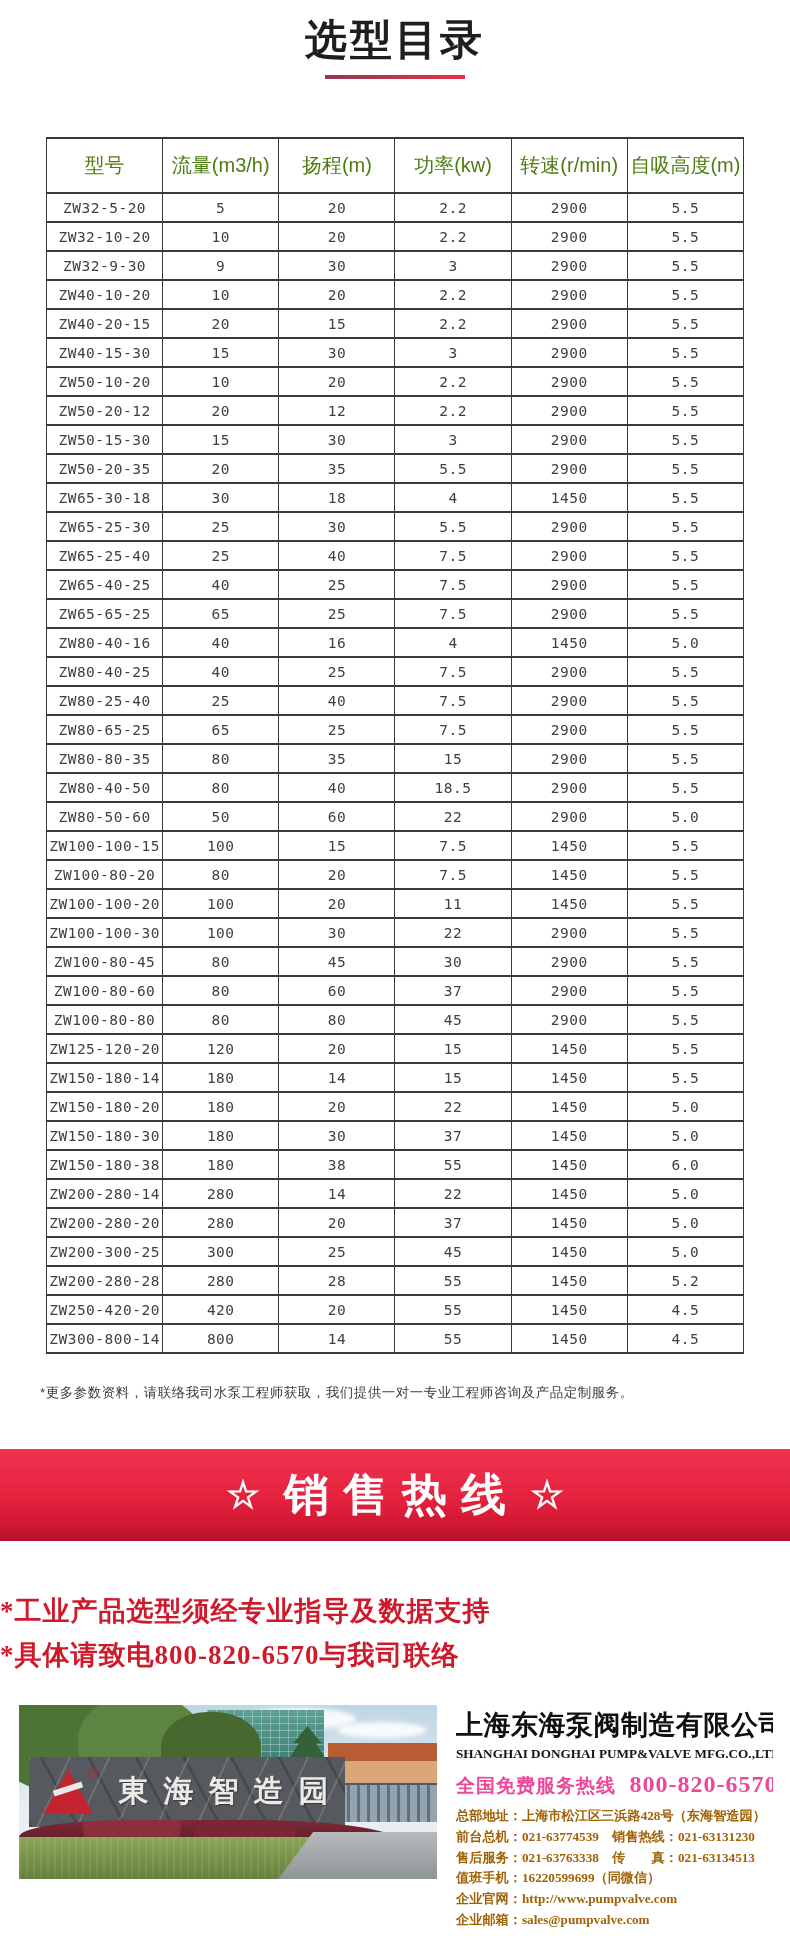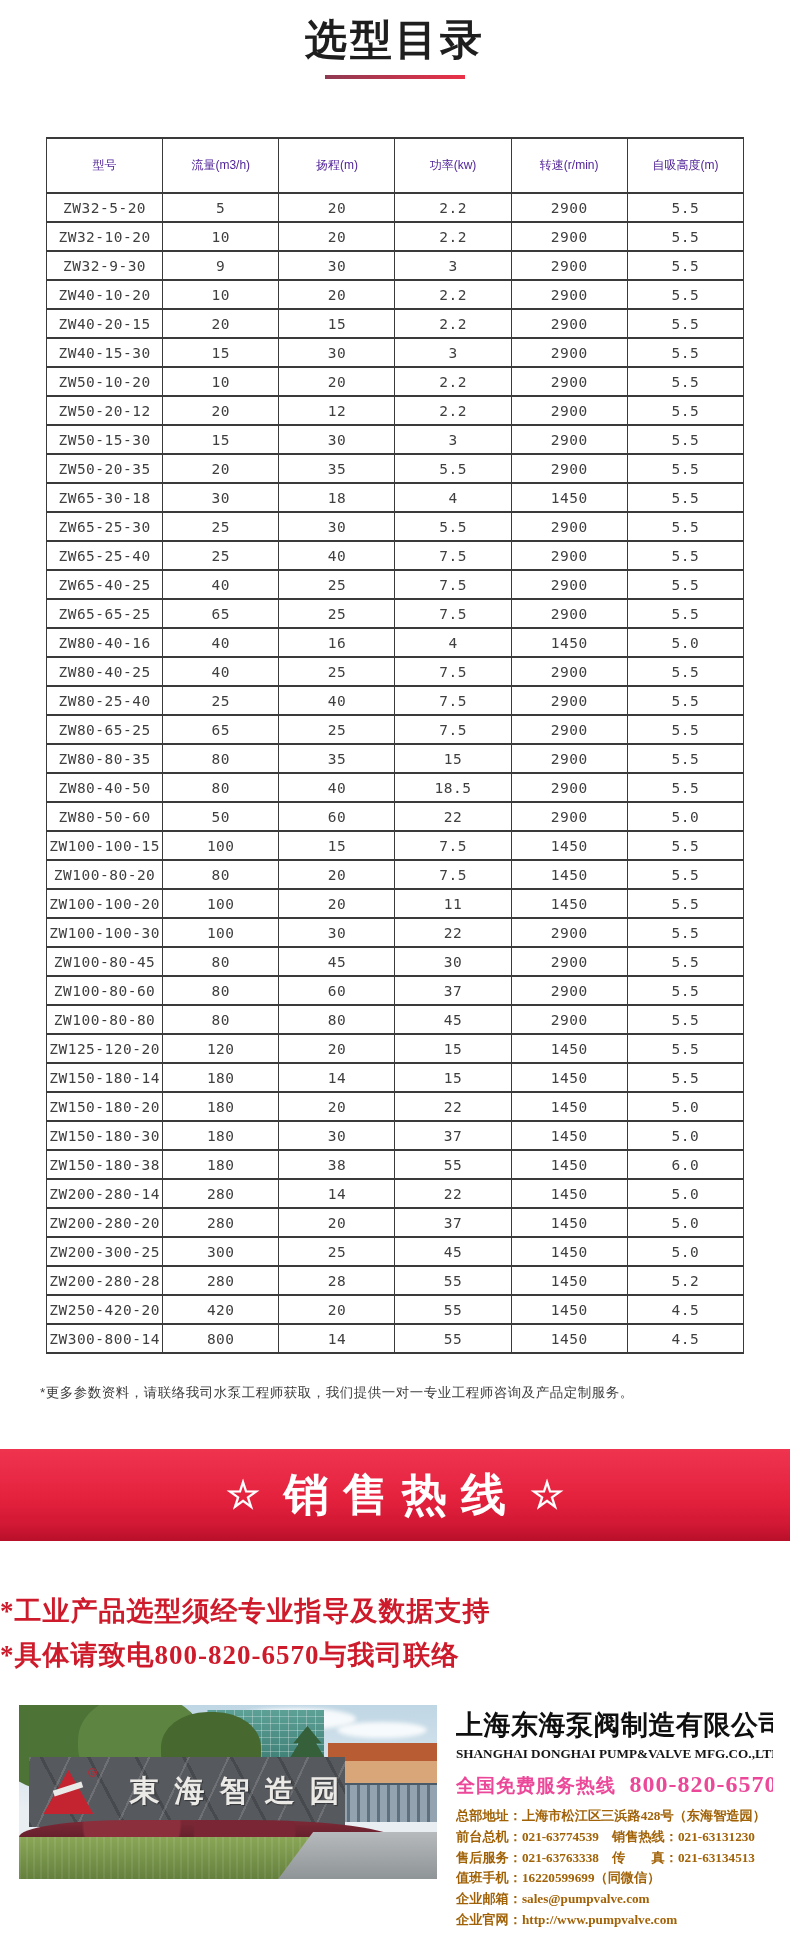--- a/index.html
+++ b/index.html
@@ -8,21 +8,21 @@
   .page { width: 790px; height: 1944px; background: #ffffff; overflow: hidden; }
 
   
   .title-block { padding-top: 17px; text-align: center; }
   .page-title { font-size: 42px; font-weight: bold; color: #1e1e1e; letter-spacing: 3px; line-height: 46px; }
   .title-underline { width: 140px; height: 4px; margin: 12px auto 0; background: linear-gradient(90deg, #8e3a52, #ea3148); }
 
   
   table.spec { width: 698px; margin: 58px auto 0; border-collapse: collapse; table-layout: fixed; color: #3f3f3f; }
   table.spec th, table.spec td { border: solid #3a3a3a; border-width: 2px 1px; text-align: center; vertical-align: middle; }
-  table.spec th { height: 55px; font-size: 12px; font-weight: normal; color: #4c1d95; }
+  table.spec th { height: 55px; font-size: 20px; font-weight: normal; color: #4d7c0f; }
   table.spec td { height: 29px; font-size: 14.5px; font-family: "DejaVu Sans Mono", monospace; letter-spacing: 0.5px; }
 
   
   .footnote { margin: 30px 8px 0 40px; font-size: 13.5px; color: #3c3c3c; letter-spacing: 0.5px; }
 
   
   .order-banner { margin-top: 47px; height: 92px; width: 100%;
     background: linear-gradient(180deg, #ef3450 0%, #e4213d 55%, #cf1733 84%, #b70f2a 100%);
     display: flex; align-items: center; justify-content: center; color: #ffffff; }
   .order-banner .banner-title { font-size: 45px; font-weight: bold; letter-spacing: 14px; margin: 0 10px 0 24px; }
@@ -61,21 +61,21 @@
   .wall { position: absolute; left: 2.5%; top: 30%; width: 75.5%; height: 40%;
     background: #56595e;
     background-image: repeating-linear-gradient(115deg, rgba(255,255,255,0.14) 0 2px, transparent 2px 36px),
                       repeating-linear-gradient(62deg, rgba(0,0,0,0.18) 0 3px, transparent 3px 42px);
     display: flex; align-items: center; }
   .wall-logo { position: relative; width: 50px; height: 44px; margin-left: 14px; flex-shrink: 0; }
   .wall-logo .tri-outer { position: absolute; inset: 0; background: #c32430; clip-path: polygon(50% 0, 100% 100%, 0 100%); }
   .wall-logo .tri-slash { position: absolute; left: 10px; top: 16px; width: 30px; height: 6px; background: #e9e9e7; transform: rotate(-18deg); }
   .wall-logo .reg { position: absolute; right: -4px; top: -2px; width: 9px; height: 9px; border: 1px solid #c32430; border-radius: 50%;
     color: #c32430; font-size: 6px; line-height: 8px; text-align: center; font-weight: bold; }
-  .wall-text { color: #eceae6; font-size: 30px; font-weight: bold; letter-spacing: 15px; margin-left: 36px;
+  .wall-text { color: #eceae6; font-size: 30px; font-weight: bold; letter-spacing: 15px; margin-left: 25px;
     font-family: "Liberation Serif", serif; white-space: nowrap; text-shadow: 1px 1px 1px rgba(0,0,0,0.4); }
   .hedge { position: absolute; left: 0; top: 66%; width: 90%; height: 14%;
     background: radial-gradient(circle at 30% 20%, #8c2f3d 0 18%, transparent 19%),
                 radial-gradient(circle at 60% 60%, #7a2634 0 22%, transparent 23%),
                 linear-gradient(180deg, #7d2936, #5f1d2a);
     border-radius: 30% 40% 0 0 / 70% 80% 0 0; }
   .lawn { position: absolute; left: 0; bottom: 0; width: 100%; height: 24%;
     background: linear-gradient(180deg, #8aa757, #64803d);
     background-image: repeating-linear-gradient(90deg, rgba(255,255,255,0.08) 0 2px, transparent 2px 7px),
                       linear-gradient(180deg, #8aa757, #64803d); }
@@ -482,19 +482,19 @@
       <div class="name-en">SHANGHAI DONGHAI PUMP&amp;VALVE MFG.CO.,LTD.</div>
       <div class="hotline">
         <span class="hotline-label">全国免费服务热线</span>
         <span class="hotline-number">800-820-6570</span>
       </div>
       <div class="contact-lines" id="contact-lines">
           <div class="contact-line">总部地址：上海市松江区三浜路428号（东海智造园）</div>
           <div class="contact-line">前台总机：021-63774539　销售热线：021-63131230</div>
           <div class="contact-line">售后服务：021-63763338　传　　真：021-63134513</div>
           <div class="contact-line">值班手机：16220599699（同微信）</div>
+          <div class="contact-line">企业官网：http://www.pumpvalve.com</div>
           <div class="contact-line">企业邮箱：sales@pumpvalve.com</div>
-          <div class="contact-line">企业官网：http://www.pumpvalve.com</div>
         </div>
     </div>
 
   </div>
 </div>
 
 </body></html>

